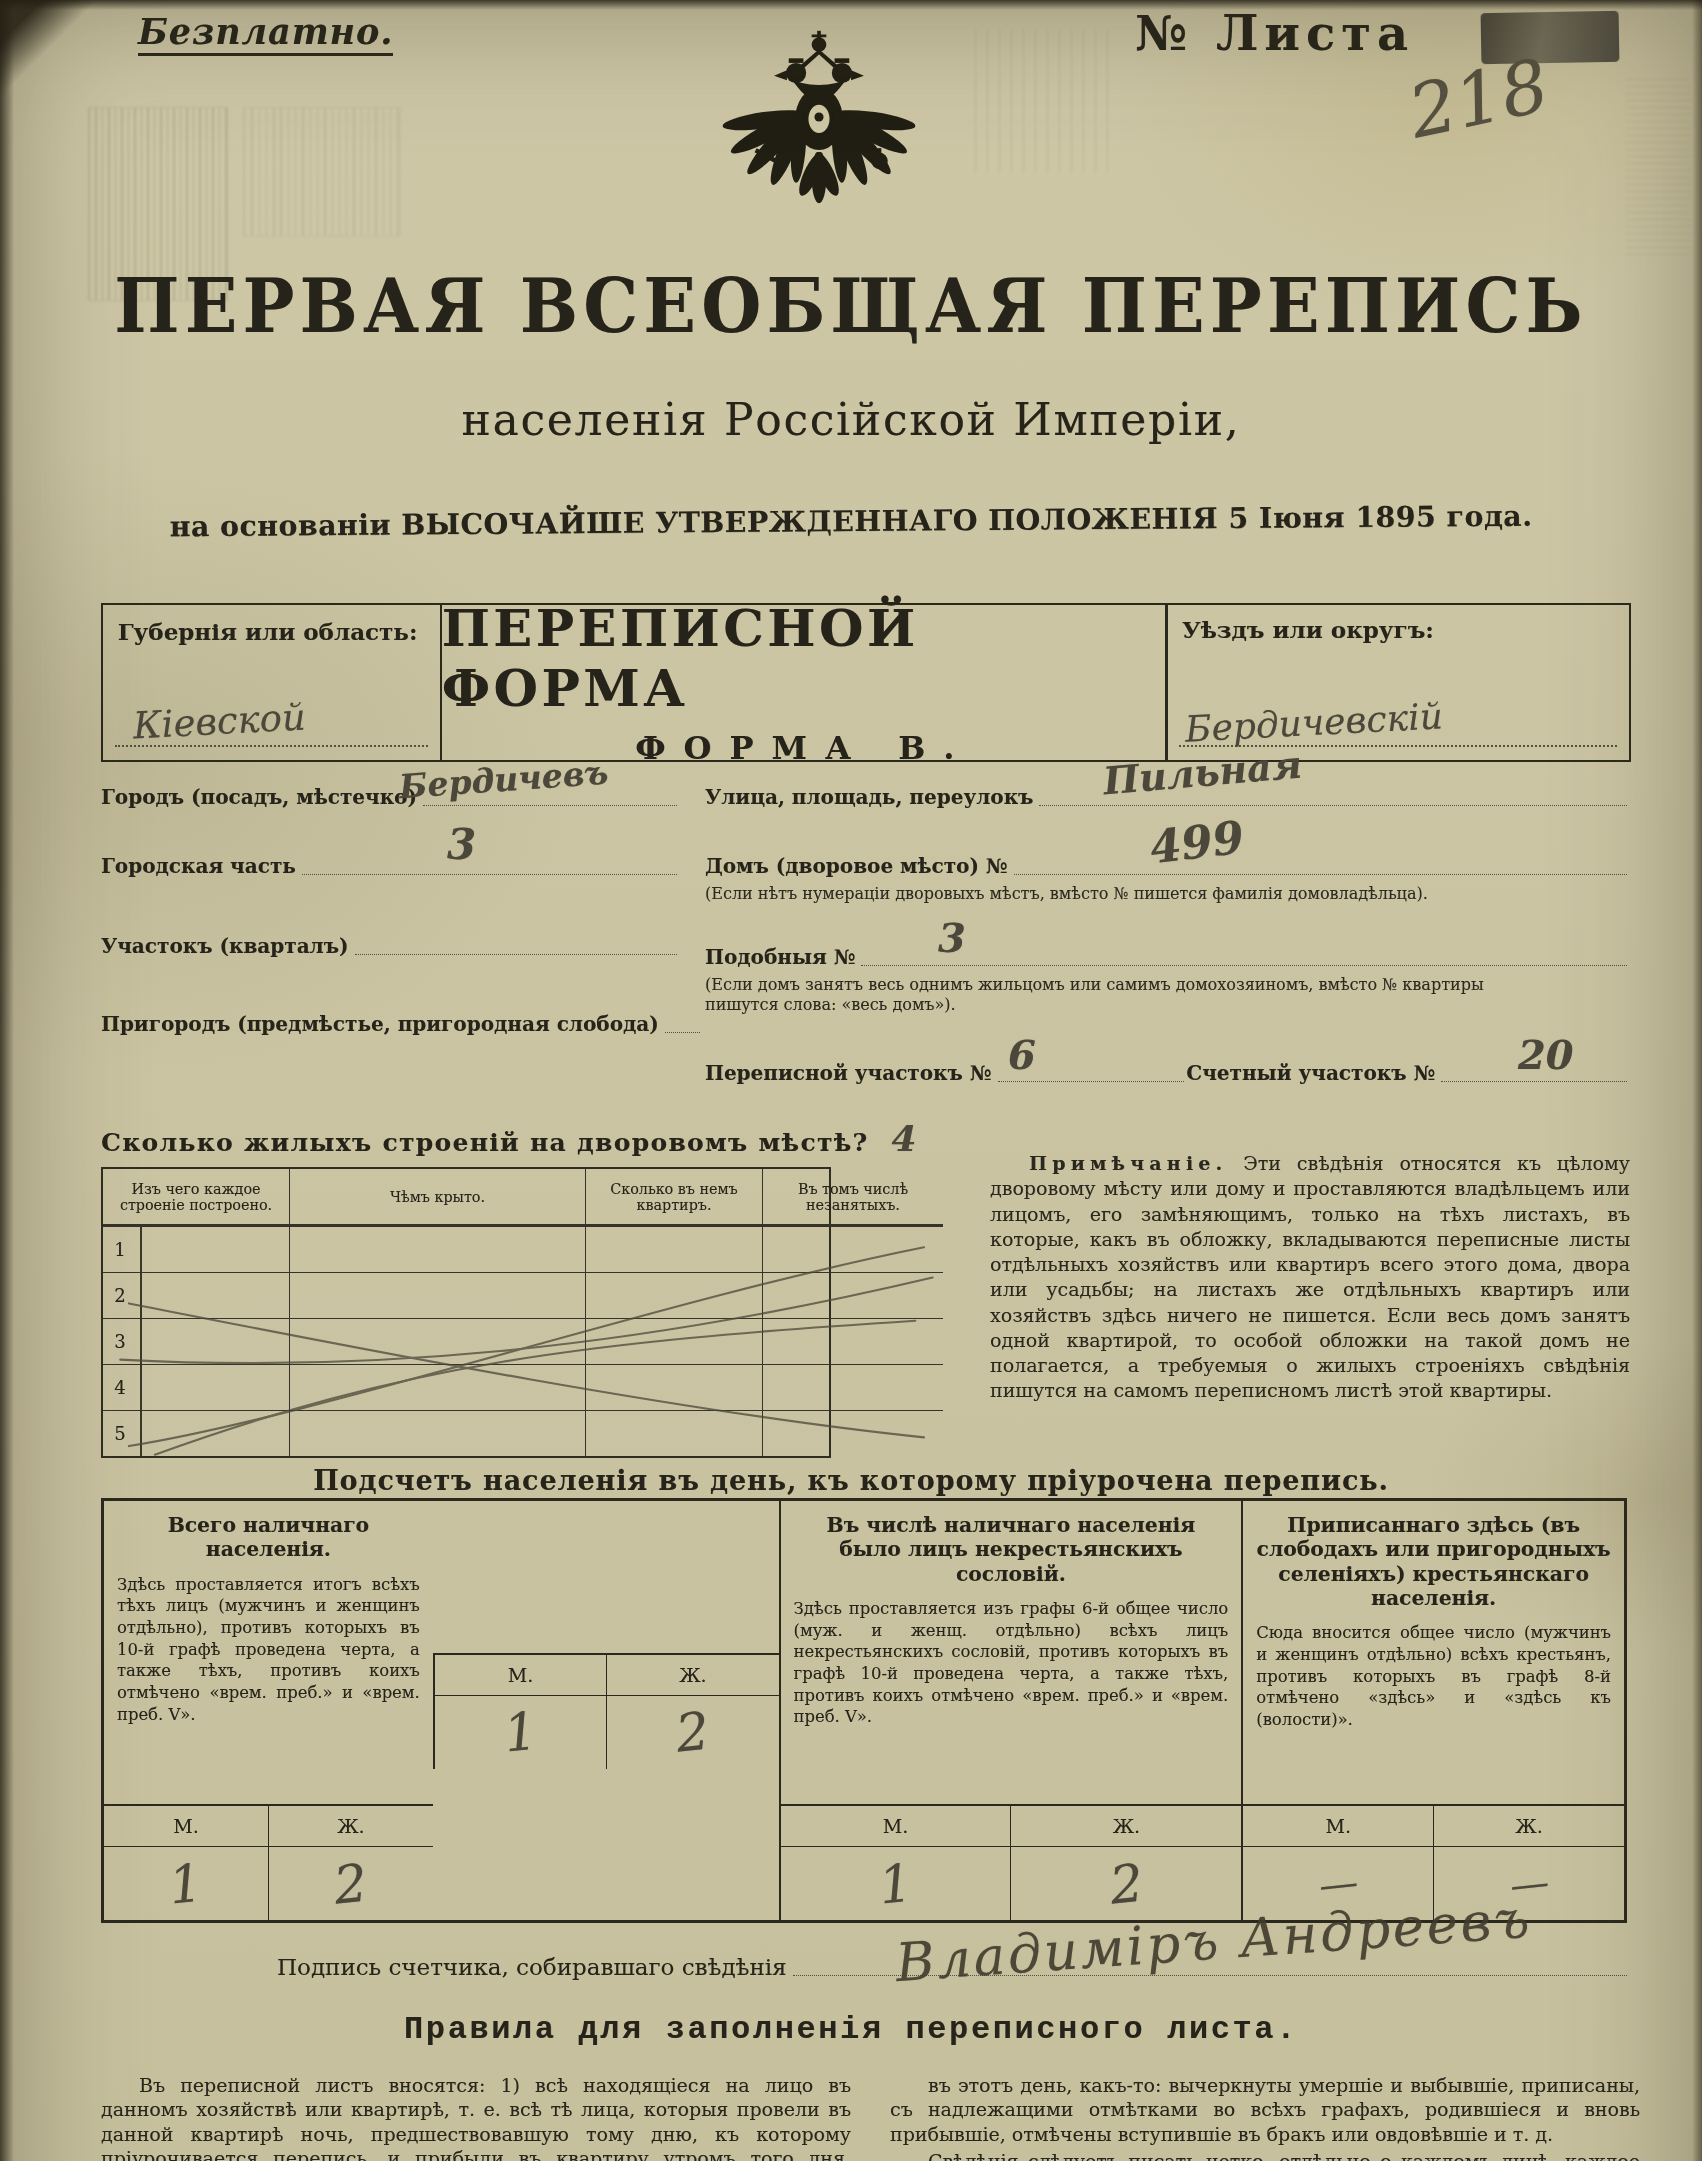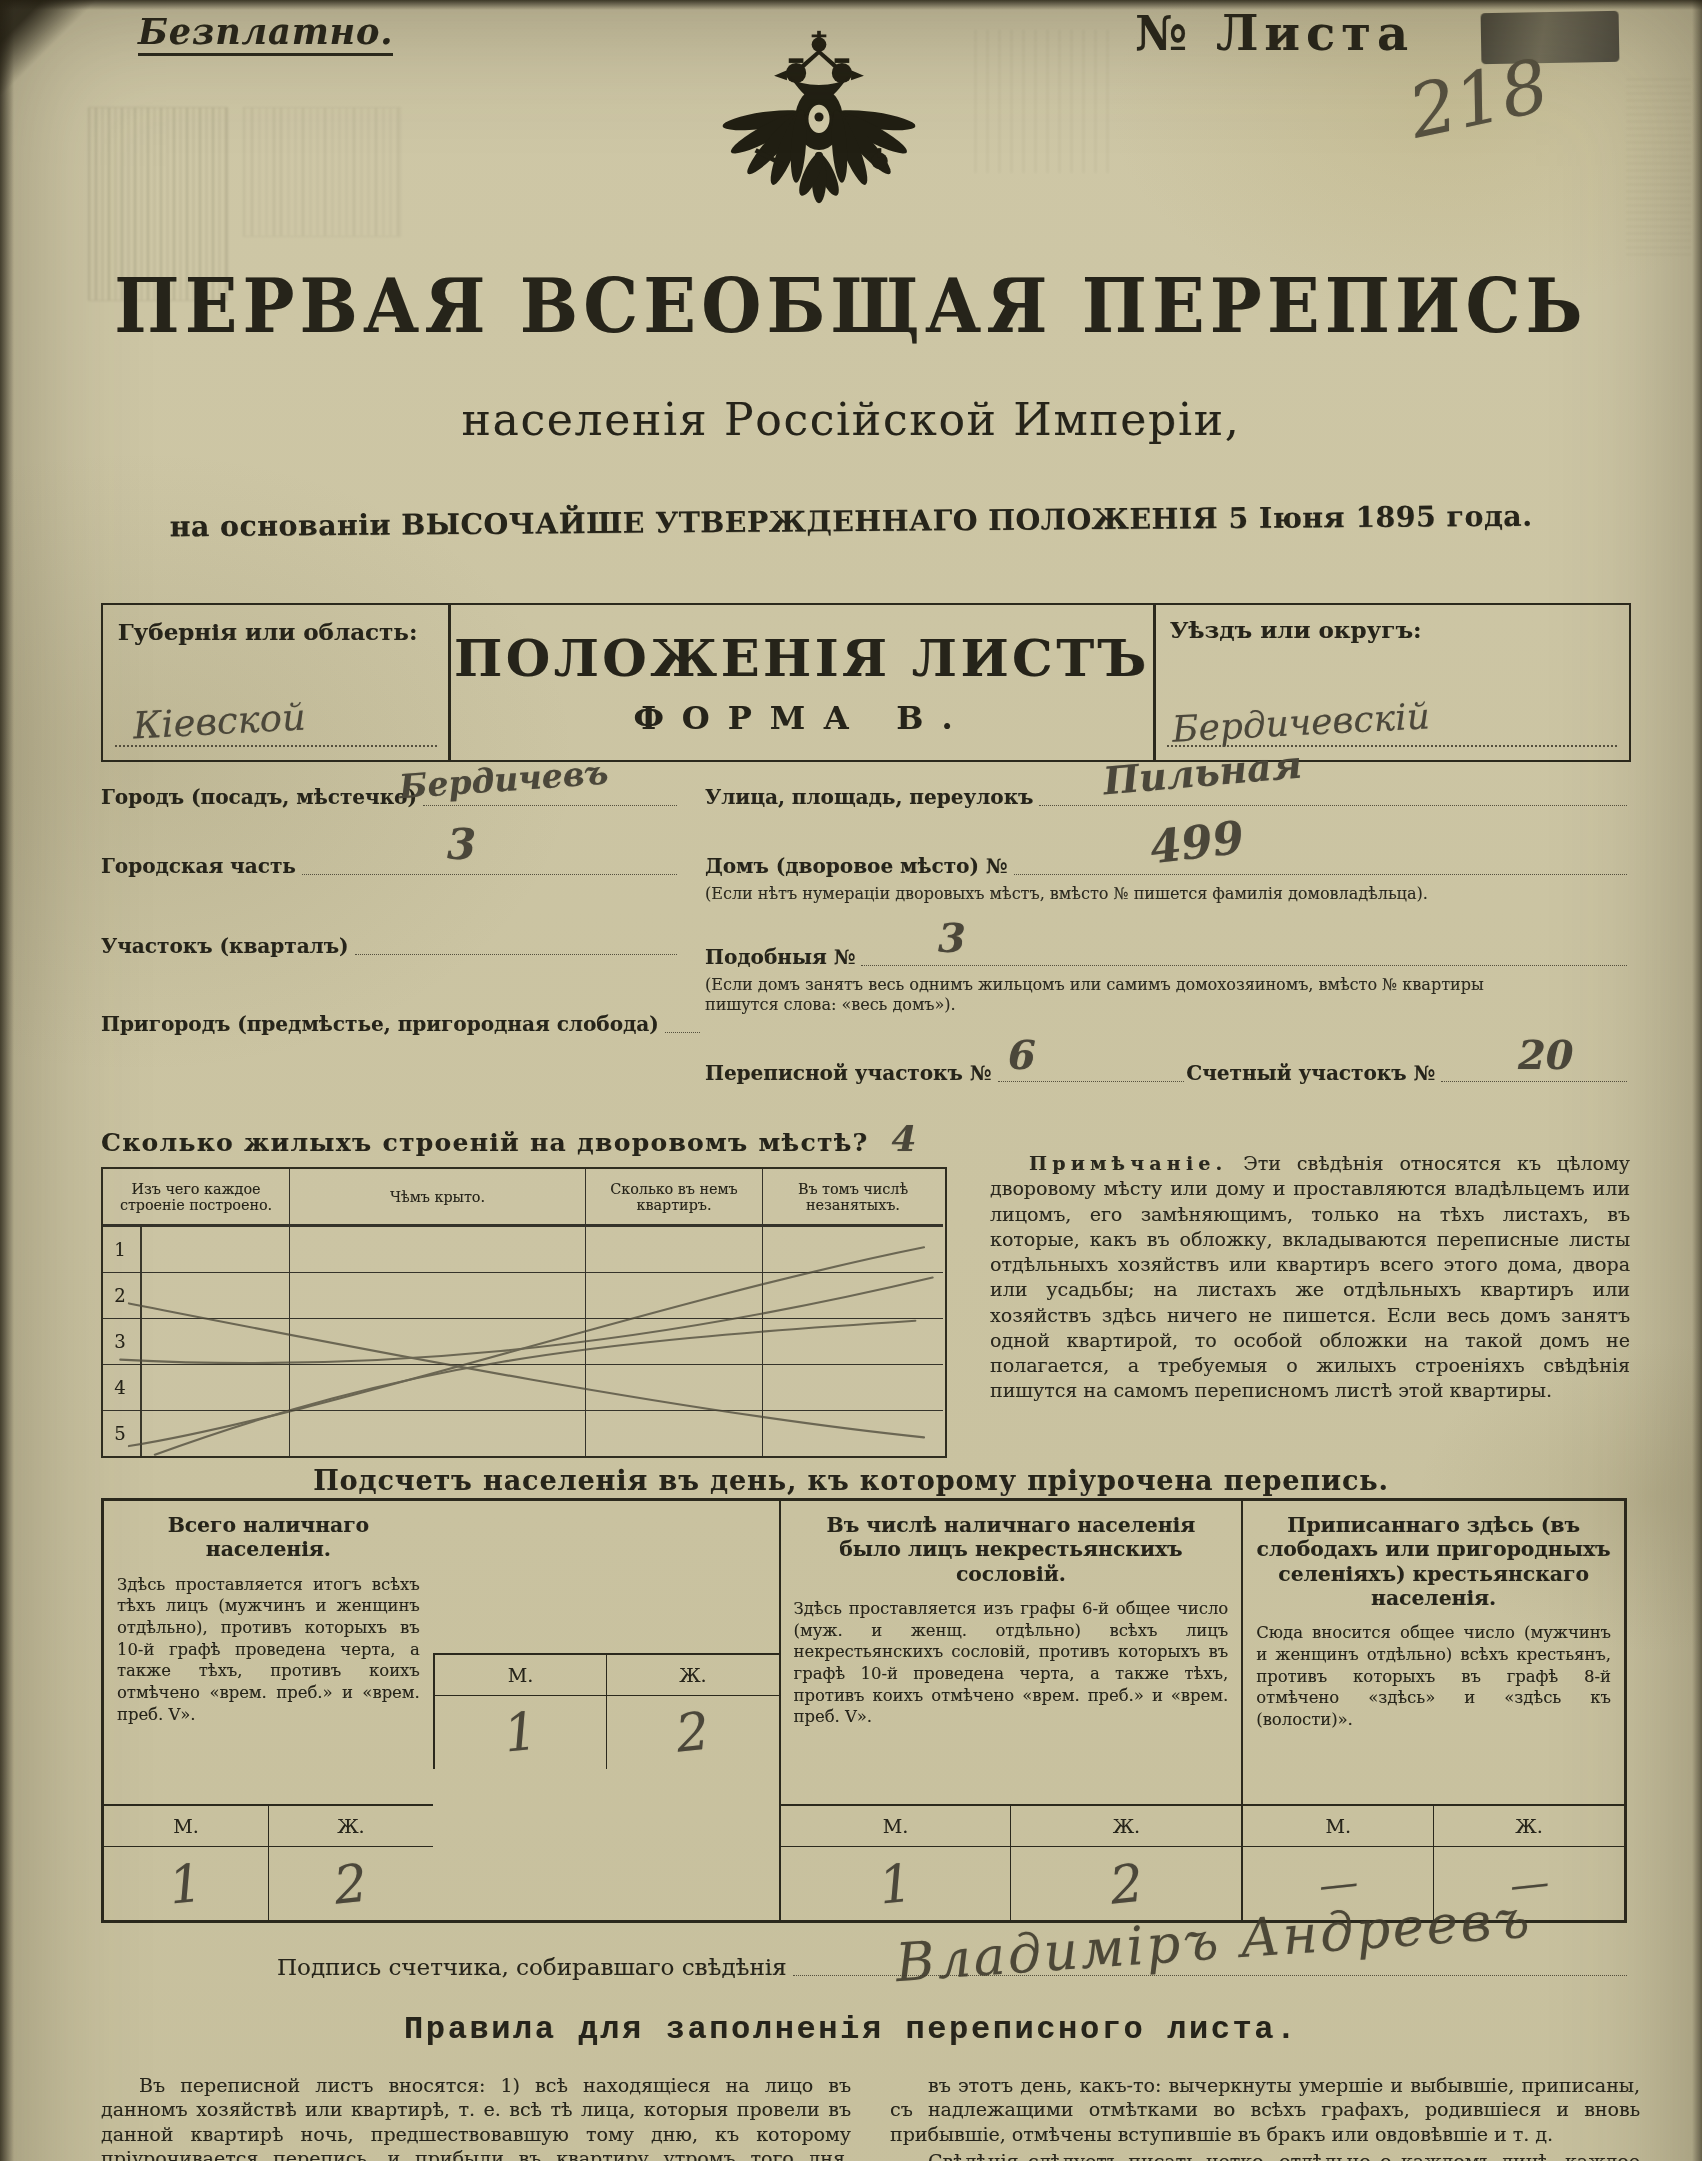--- a/index.html
+++ b/index.html
@@ -86,21 +86,21 @@
   
   .frow { position: absolute; display: flex; align-items: flex-end; font-size: 20px; font-weight: bold; }
   .flabel { white-space: nowrap; }
   .leader { flex: 1 1 auto; border-bottom: 1.7px dotted #55503e; margin: 0 2.6px 3.5px 6px; min-width: 35px; height: 1em; }
   .fnote { position: absolute; font-size: 16px; font-weight: normal; color: #2c2a20; line-height: 1.25; }
 
   
   #bq { left: 101px; top: 1117px; font-size: 25px; font-weight: bold; letter-spacing: 1.3px; }
   #bq .hand { font-size: 36px; margin-left: 13px; }
 
-  #btable { left: 101px; top: 1167px; width: 846px; border: 2.6px solid #2f2d20; background: rgba(255,255,255,.03); }
+  #btable { left: 101px; top: 1167px; width: 730px; border: 2.6px solid #2f2d20; background: rgba(255,255,255,.03); }
   .bt-row { display: grid; grid-template-columns: 186px 296px 177px 181px; }
   .bt-c { border-left: 1.7px solid #35332a; position: relative; }
   .bt-c:first-child { border-left: none; }
   .bt-h .bt-c { display: flex; align-items: center; justify-content: center; text-align: center;
     font-size: 14.3px; padding: 7px 4.3px; min-height: 57px; border-bottom: 2.2px solid #35332a; }
   .bt-b { height: 46px; }
   .bt-b .bt-c { border-top: 1.7px solid #35332a; }
   .bt-b:first-of-type .bt-c { border-top: none; }
   .bt-b .bt-c.numcell { background: linear-gradient(90deg, transparent 37px, #3a382b 37px 39px, transparent 39px); }
   .bt-num { position: absolute; left: 11.2px; top: 12px; font-size: 18px; }
@@ -217,21 +217,21 @@
   <div class="abs center" id="masthead-sub">населенія Россійской Имперіи,</div>
   <div class="abs center" id="masthead-basis">на основаніи ВЫСОЧАЙШЕ УТВЕРЖДЕННАГО ПОЛОЖЕНІЯ 5 Іюня 1895 года.</div>
 
   <div class="abs" id="form-header">
     <div class="fh-box" id="fh-province">
       <div class="fh-label">Губернія или область:</div>
       <div class="fh-rule"></div>
       <div class="hand hand-abs fh-hand">Кіевской</div>
     </div>
     <div class="fh-box" id="fh-title">
-      <div class="l1">ПОЛОЖЕНІЯ ЛИСТЪ</div>
+      <div class="l1">ПЕРЕПИСНОЙ ФОРМА</div>
       <div class="l2">ФОРМА В.</div>
     </div>
     <div class="fh-box" id="fh-district">
       <div class="fh-label">Уѣздъ или округъ:</div>
       <div class="fh-rule"></div>
       <div class="hand hand-abs fh-hand" style="left:17.3px; font-size:36px;">Бердичевскій</div>
     </div>
   </div>
 
   <div class="frow" style="left:101px; top:785px; width:579px;">

